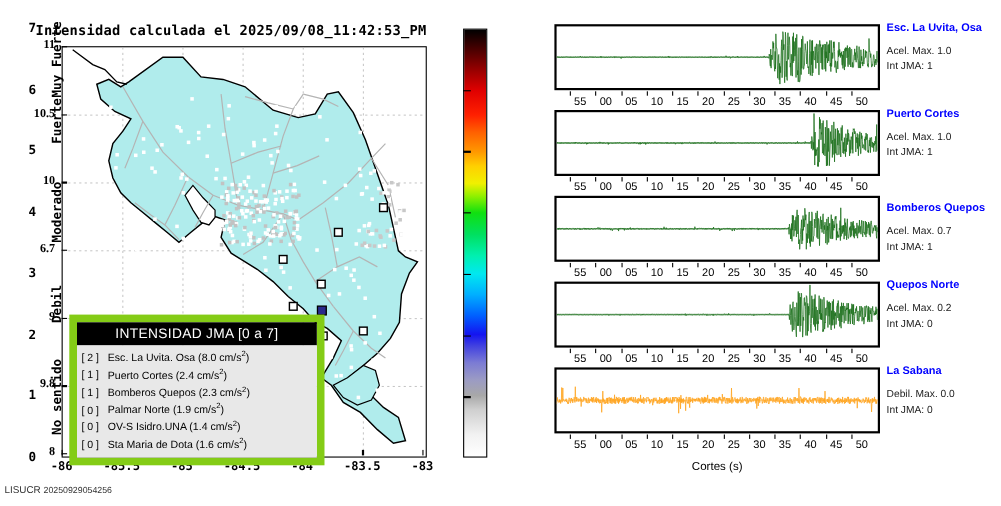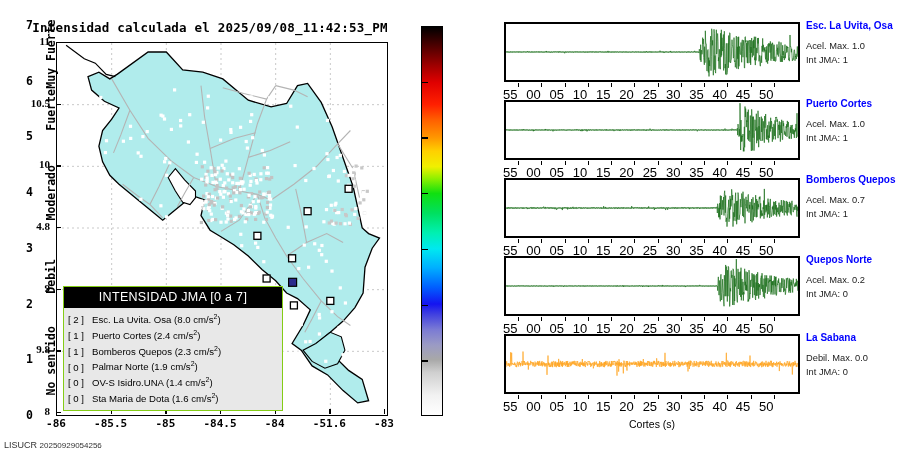--- a/index.html
+++ b/index.html
@@ -23,21 +23,21 @@
   .map-ytick{position:absolute;right:0;width:48px;text-align:right;
     font-family:Liberation Serif, serif;
     font-size:11px;font-weight:bold;color:#000;}
   .map-ytick-mark{position:absolute;left:0;width:5px;height:1.3px;background:#000;}
   .map-xtick{position:absolute;top:0;width:60px;text-align:center;
     font-family:"DejaVu Sans Mono","Liberation Mono",monospace;
     font-size:11px;font-weight:bold;color:#000;}
   .map-xtick-mark{position:absolute;top:0;width:1.3px;height:5px;background:#000;}
 
   
-  #legend-box{left:63px;top:286px;width:218px;border:1px solid #84cc16;}
+  #legend-box{left:63px;top:286px;width:218px;border:7px solid #84cc16;}
   #legend-title{background:#000;color:#fff;text-align:center;
     font-size:12.5px;padding:3px 0 4px 0;letter-spacing:.3px;}
   #legend-list{background:#e8e8e8;padding:3px 2px 4px 4px;}
   .legend-row{font-size:9.6px;color:#000;line-height:12.6px;white-space:nowrap;}
   .legend-row .lv{display:inline-block;width:24px;}
   sup{font-size:7px;vertical-align:super;}
 
   
   #cbar-wrap{left:421px;top:26px;width:22px;height:390px;}
   #cbar{width:100%;height:100%;border:1.3px solid #000;box-sizing:border-box;
@@ -78,22 +78,22 @@
   
   #watermark{left:4px;top:440px;font-size:9px;color:#333;}
   #watermark .wm-id{font-size:8px;}
 
   
   .wf-panel{left:504px;width:296px;height:60px;
     border:2px solid #000;background:#fff;box-sizing:border-box;}
   .wf-svg{position:absolute;left:0;top:0;}
   .wf-axis{position:absolute;left:504px;width:296px;height:16px;}
   .wf-tickmark{position:absolute;top:0;width:1px;height:4px;background:#000;}
-  .wf-ticklabel{position:absolute;top:4px;width:30px;text-align:left;
-    font-size:13px;color:#000;}
+  .wf-ticklabel{position:absolute;top:4px;width:30px;text-align:right;
+    font-size:10px;color:#000;}
 
   .wf-info{position:absolute;left:806px;width:104px;}
   .wf-name{color:#0000ff;font-size:10px;font-weight:bold;line-height:13px;
     white-space:nowrap;}
   .wf-meta{color:#1a1a1a;font-size:9.3px;line-height:14px;white-space:nowrap;}
 
   #time-axis-label{left:504px;top:418px;width:296px;text-align:center;
     font-size:10.5px;color:#000;}
 </style>
 </head>
@@ -552,39 +552,39 @@
       <rect x="231.6" y="235.3" width="8" height="8" fill="#2a2a8c" stroke="#000" stroke-width="1.2"></rect>
     </svg>
 </div>
 <div id="map-ticks">
     <div class="map-ytick" style="left: 2px; top: 35px;">11</div>
     <div class="map-ytick-mark" style="left: 56px; top: 42px;"></div>
     <div class="map-ytick" style="left: 2px; top: 96.6667px;">10.5</div>
     <div class="map-ytick-mark" style="left: 56px; top: 103.667px;"></div>
     <div class="map-ytick" style="left: 2px; top: 158.333px;">10</div>
     <div class="map-ytick-mark" style="left: 56px; top: 165.333px;"></div>
-    <div class="map-ytick" style="left: 2px; top: 220px;">4.8</div>
+    <div class="map-ytick" style="left: 2px; top: 220px;">6.7</div>
     <div class="map-ytick-mark" style="left: 56px; top: 227px;"></div>
     <div class="map-ytick" style="left: 2px; top: 281.667px;">9</div>
     <div class="map-ytick-mark" style="left: 56px; top: 288.667px;"></div>
     <div class="map-ytick" style="left: 2px; top: 343.333px;">9.8</div>
     <div class="map-ytick-mark" style="left: 56px; top: 350.333px;"></div>
     <div class="map-ytick" style="left: 2px; top: 405px;">8</div>
     <div class="map-ytick-mark" style="left: 56px; top: 412px;"></div>
     <div class="map-xtick" style="left: 26px; top: 417px;">-86</div>
     <div class="map-xtick-mark" style="left: 56px; top: 409px;"></div>
     <div class="map-xtick" style="left: 80.6667px; top: 417px;">-85.5</div>
     <div class="map-xtick-mark" style="left: 110.667px; top: 409px;"></div>
     <div class="map-xtick" style="left: 135.333px; top: 417px;">-85</div>
     <div class="map-xtick-mark" style="left: 165.333px; top: 409px;"></div>
     <div class="map-xtick" style="left: 190px; top: 417px;">-84.5</div>
     <div class="map-xtick-mark" style="left: 220px; top: 409px;"></div>
     <div class="map-xtick" style="left: 244.667px; top: 417px;">-84</div>
     <div class="map-xtick-mark" style="left: 274.667px; top: 409px;"></div>
-    <div class="map-xtick" style="left: 299.333px; top: 417px;">-51.6</div>
+    <div class="map-xtick" style="left: 299.333px; top: 417px;">-83.5</div>
     <div class="map-xtick-mark" style="left: 329.333px; top: 409px;"></div>
     <div class="map-xtick" style="left: 354px; top: 417px;">-83</div>
     <div class="map-xtick-mark" style="left: 384px; top: 409px;"></div>
   </div>
 
 <div class="abs" id="legend-box">
   <div id="legend-title">INTENSIDAD JMA [0 a 7]</div>
   <div id="legend-list">
       <div class="legend-row"><span class="lv">[ 2 ]</span><span>Esc. La Uvita. Osa (8.0 cm/s</span><sup>2</sup><span>)</span></div>
       <div class="legend-row"><span class="lv">[ 1 ]</span><span>Puerto Cortes (2.4 cm/s</span><sup>2</sup><span>)</span></div>
@@ -720,21 +720,21 @@
       <div class="wf-ticklabel" style="left: 161.909px;">30</div>
       <div class="wf-tickmark" style="left: 200.182px;"></div>
       <div class="wf-ticklabel" style="left: 185.182px;">35</div>
       <div class="wf-tickmark" style="left: 223.455px;"></div>
       <div class="wf-ticklabel" style="left: 208.455px;">40</div>
       <div class="wf-tickmark" style="left: 246.727px;"></div>
       <div class="wf-ticklabel" style="left: 231.727px;">45</div>
       <div class="wf-tickmark" style="left: 270px;"></div>
       <div class="wf-ticklabel" style="left: 255px;">50</div>
     </div>
-    <div class="wf-info" style="top: 173px;">
+    <div class="wf-info" style="top: 183px;">
       <div class="wf-name">Bomberos Quepos</div>
       <div class="wf-meta" style="margin-top: 7px;">Acel. Max. 0.7</div>
       <div class="wf-meta">Int JMA: 1</div>
     </div>
     <div class="wf-panel abs" style="top: 256px;">
       <svg width="292" height="56" class="wf-svg">
         <line x1="0" y1="28" x2="210.23999999999998" y2="28" stroke="#1a6e1a" stroke-opacity="0.45" stroke-width="1.6"></line>
         <path d="M0.00,28.28 L0.33,27.76 L0.67,27.85 L1.00,28.26 L1.33,28.26 L1.67,27.77 L2.00,27.73 L2.33,28.08 L2.67,28.09 L3.00,28.11 L3.33,28.13 L3.67,27.79 L4.00,27.86 L4.33,28.06 L4.67,28.25 L5.00,27.98 L5.33,27.94 L5.67,28.04 L6.00,27.89 L6.33,27.91 L6.67,27.81 L7.00,28.17 L7.33,28.28 L7.67,28.24 L8.00,27.88 L8.33,27.73 L8.67,28.02 L9.00,27.85 L9.33,28.08 L9.67,28.13 L10.00,27.81 L10.33,28.11 L10.67,27.96 L11.00,28.04 L11.33,27.74 L11.67,28.24 L12.00,27.75 L12.33,27.89 L12.67,27.52 L13.00,28.04 L13.33,27.96 L13.67,28.00 L14.00,27.79 L14.33,27.85 L14.67,27.87 L15.00,28.06 L15.33,27.84 L15.67,27.81 L16.00,27.76 L16.33,27.76 L16.67,27.83 L17.00,27.77 L17.33,27.88 L17.67,27.73 L18.00,27.75 L18.33,28.26 L18.67,27.90 L19.00,27.91 L19.33,28.03 L19.67,28.11 L20.00,28.19 L20.33,27.95 L20.67,27.90 L21.00,28.15 L21.33,28.08 L21.67,27.93 L22.00,27.85 L22.33,27.93 L22.67,28.05 L23.00,27.79 L23.33,28.26 L23.67,28.21 L24.00,28.20 L24.33,28.18 L24.67,28.25 L25.00,27.85 L25.33,27.82 L25.67,27.91 L26.00,28.24 L26.33,28.16 L26.67,28.22 L27.00,28.15 L27.33,27.87 L27.67,27.91 L28.00,28.21 L28.33,27.85 L28.67,27.93 L29.00,28.15 L29.33,28.25 L29.67,28.06 L30.00,27.90 L30.33,27.73 L30.67,27.74 L31.00,27.90 L31.33,28.24 L31.67,27.90 L32.00,28.03 L32.33,28.24 L32.67,28.05 L33.00,28.15 L33.33,28.20 L33.67,27.76 L34.00,27.79 L34.33,27.74 L34.67,28.22 L35.00,28.20 L35.33,28.20 L35.67,28.02 L36.00,27.76 L36.33,28.12 L36.67,27.86 L37.00,28.27 L37.33,28.26 L37.67,28.14 L38.00,27.77 L38.33,27.92 L38.67,27.90 L39.00,28.08 L39.33,28.23 L39.67,27.99 L40.00,27.94 L40.33,28.17 L40.67,28.17 L41.00,28.11 L41.33,28.26 L41.67,28.27 L42.00,28.24 L42.33,27.92 L42.67,27.91 L43.00,27.83 L43.33,27.91 L43.67,27.76 L44.00,28.17 L44.33,28.23 L44.67,27.79 L45.00,27.86 L45.33,27.83 L45.67,27.97 L46.00,27.83 L46.33,28.22 L46.67,27.77 L47.00,27.94 L47.33,28.70 L47.67,27.82 L48.00,28.09 L48.33,28.22 L48.67,28.19 L49.00,27.96 L49.33,27.84 L49.67,28.02 L50.00,28.02 L50.33,27.83 L50.67,27.85 L51.00,27.99 L51.33,27.87 L51.67,28.00 L52.00,28.21 L52.33,28.26 L52.67,28.05 L53.00,27.96 L53.33,27.81 L53.67,27.75 L54.00,28.14 L54.33,28.04 L54.67,27.76 L55.00,28.02 L55.33,27.96 L55.67,28.01 L56.00,28.11 L56.33,27.75 L56.67,28.13 L57.00,27.89 L57.33,28.18 L57.67,28.83 L58.00,27.85 L58.33,27.85 L58.67,27.82 L59.00,27.96 L59.33,27.86 L59.67,28.21 L60.00,28.00 L60.33,28.10 L60.67,28.03 L61.00,27.79 L61.33,28.17 L61.67,28.14 L62.00,27.89 L62.33,28.12 L62.67,27.74 L63.00,28.01 L63.33,27.91 L63.67,27.83 L64.00,27.77 L64.33,28.01 L64.67,27.85 L65.00,28.04 L65.33,27.78 L65.67,28.23 L66.00,28.26 L66.33,28.12 L66.67,27.97 L67.00,27.88 L67.33,28.23 L67.67,28.19 L68.00,28.15 L68.33,28.06 L68.67,27.76 L69.00,27.80 L69.33,27.72 L69.67,27.87 L70.00,28.15 L70.33,28.19 L70.67,28.00 L71.00,28.18 L71.33,28.12 L71.67,28.21 L72.00,27.87 L72.33,27.76 L72.67,27.76 L73.00,28.07 L73.33,27.87 L73.67,27.87 L74.00,28.28 L74.33,27.83 L74.67,28.00 L75.00,27.76 L75.33,28.21 L75.67,27.86 L76.00,28.10 L76.33,28.16 L76.67,27.87 L77.00,28.16 L77.33,27.90 L77.67,27.79 L78.00,28.43 L78.33,27.77 L78.67,28.27 L79.00,27.80 L79.33,27.94 L79.67,28.10 L80.00,27.81 L80.33,27.96 L80.67,28.03 L81.00,28.05 L81.33,27.76 L81.67,27.88 L82.00,27.82 L82.33,28.23 L82.67,27.86 L83.00,28.03 L83.33,27.83 L83.67,28.13 L84.00,28.24 L84.33,28.07 L84.67,27.77 L85.00,28.24 L85.33,28.22 L85.67,27.80 L86.00,28.26 L86.33,27.73 L86.67,27.84 L87.00,27.73 L87.33,27.89 L87.67,28.18 L88.00,27.91 L88.33,27.96 L88.67,27.86 L89.00,27.95 L89.33,27.84 L89.67,28.14 L90.00,28.11 L90.33,28.04 L90.67,27.78 L91.00,27.83 L91.33,28.25 L91.67,28.18 L92.00,27.93 L92.33,28.11 L92.67,27.75 L93.00,28.00 L93.33,28.18 L93.67,27.73 L94.00,28.17 L94.33,27.79 L94.67,27.87 L95.00,27.82 L95.33,27.80 L95.67,28.03 L96.00,28.02 L96.33,27.89 L96.67,28.23 L97.00,28.02 L97.33,28.03 L97.67,27.82 L98.00,27.76 L98.33,27.97 L98.67,28.27 L99.00,28.03 L99.33,28.13 L99.67,27.98 L100.00,28.08 L100.33,28.05 L100.67,27.72 L101.00,27.96 L101.33,28.11 L101.67,28.28 L102.00,27.73 L102.33,27.90 L102.67,27.87 L103.00,27.77 L103.33,27.74 L103.67,28.02 L104.00,27.94 L104.33,27.86 L104.67,28.21 L105.00,28.23 L105.33,27.90 L105.67,27.86 L106.00,28.16 L106.33,28.26 L106.67,28.13 L107.00,27.76 L107.33,27.97 L107.67,28.22 L108.00,28.10 L108.33,27.86 L108.67,28.19 L109.00,27.73 L109.33,27.81 L109.67,28.25 L110.00,27.79 L110.33,28.06 L110.67,28.24 L111.00,28.21 L111.33,27.53 L111.67,28.11 L112.00,28.39 L112.33,27.88 L112.67,28.23 L113.00,28.02 L113.33,28.27 L113.67,27.75 L114.00,28.02 L114.33,27.81 L114.67,28.01 L115.00,27.94 L115.33,27.90 L115.67,28.25 L116.00,27.82 L116.33,28.08 L116.67,27.82 L117.00,27.13 L117.33,28.18 L117.67,28.98 L118.00,28.02 L118.33,27.91 L118.67,27.77 L119.00,28.14 L119.33,28.20 L119.67,27.78 L120.00,28.01 L120.33,28.15 L120.67,27.81 L121.00,27.91 L121.33,28.12 L121.67,27.88 L122.00,28.07 L122.33,28.05 L122.67,28.09 L123.00,27.83 L123.33,28.15 L123.67,28.27 L124.00,28.24 L124.33,27.84 L124.67,28.19 L125.00,27.86 L125.33,27.98 L125.67,27.93 L126.00,28.18 L126.33,27.93 L126.67,27.83 L127.00,27.88 L127.33,28.26 L127.67,28.23 L128.00,27.77 L128.33,27.94 L128.67,28.02 L129.00,27.73 L129.33,27.86 L129.67,28.17 L130.00,28.25 L130.33,28.01 L130.67,27.83 L131.00,27.96 L131.33,27.96 L131.67,27.97 L132.00,27.98 L132.33,27.85 L132.67,28.16 L133.00,27.90 L133.33,27.28 L133.67,27.73 L134.00,27.91 L134.33,27.94 L134.67,28.15 L135.00,28.17 L135.33,27.83 L135.67,27.74 L136.00,27.92 L136.33,27.84 L136.67,28.99 L137.00,28.17 L137.33,27.76 L137.67,27.97 L138.00,28.27 L138.33,28.27 L138.67,28.23 L139.00,28.24 L139.33,27.95 L139.67,28.18 L140.00,28.24 L140.33,28.02 L140.67,27.93 L141.00,28.26 L141.33,27.78 L141.67,28.21 L142.00,27.87 L142.33,28.99 L142.67,27.88 L143.00,27.82 L143.33,27.87 L143.67,28.26 L144.00,28.07 L144.33,27.99 L144.67,27.95 L145.00,28.26 L145.33,28.24 L145.67,28.17 L146.00,27.80 L146.33,27.75 L146.67,27.93 L147.00,27.88 L147.33,27.87 L147.67,28.21 L148.00,28.06 L148.33,27.97 L148.67,28.07 L149.00,28.06 L149.33,28.27 L149.67,27.92 L150.00,28.19 L150.33,27.87 L150.67,28.27 L151.00,28.14 L151.33,27.85 L151.67,28.17 L152.00,28.02 L152.33,27.99 L152.67,27.24 L153.00,27.79 L153.33,28.05 L153.67,27.92 L154.00,28.08 L154.33,28.00 L154.67,27.77 L155.00,28.04 L155.33,28.11 L155.67,27.88 L156.00,28.25 L156.33,26.95 L156.67,28.24 L157.00,27.90 L157.33,27.87 L157.67,28.00 L158.00,28.21 L158.33,28.20 L158.67,28.08 L159.00,27.94 L159.33,27.84 L159.67,27.80 L160.00,28.25 L160.33,27.77 L160.67,27.93 L161.00,27.78 L161.33,27.76 L161.67,27.76 L162.00,27.84 L162.33,28.23 L162.67,27.86 L163.00,27.76 L163.33,28.20 L163.67,28.07 L164.00,27.75 L164.33,27.74 L164.67,28.12 L165.00,27.94 L165.33,28.16 L165.67,28.21 L166.00,28.10 L166.33,28.05 L166.67,28.21 L167.00,27.83 L167.33,27.97 L167.67,28.02 L168.00,28.19 L168.33,27.83 L168.67,27.86 L169.00,28.04 L169.33,27.77 L169.67,27.92 L170.00,28.27 L170.33,27.89 L170.67,28.06 L171.00,28.23 L171.33,27.76 L171.67,27.85 L172.00,28.14 L172.33,28.16 L172.67,28.21 L173.00,28.07 L173.33,28.04 L173.67,27.89 L174.00,28.27 L174.33,28.09 L174.67,28.12 L175.00,27.87 L175.33,27.86 L175.67,28.01 L176.00,27.80 L176.33,27.74 L176.67,28.20 L177.00,28.23 L177.33,28.22 L177.67,28.08 L178.00,28.20 L178.33,28.10 L178.67,27.84 L179.00,27.99 L179.33,29.08 L179.67,28.13 L180.00,27.91 L180.33,28.00 L180.67,28.27 L181.00,27.93 L181.33,27.84 L181.67,28.02 L182.00,28.15 L182.33,27.88 L182.67,28.22 L183.00,28.08 L183.33,27.93 L183.67,27.91 L184.00,27.76 L184.33,28.02 L184.67,27.93 L185.00,27.89 L185.33,28.26 L185.67,27.73 L186.00,28.08 L186.33,27.92 L186.67,27.83 L187.00,27.87 L187.33,27.87 L187.67,27.94 L188.00,27.94 L188.33,28.23 L188.67,27.87 L189.00,28.17 L189.33,28.04 L189.67,27.77 L190.00,27.90 L190.33,27.76 L190.67,28.28 L191.00,27.72 L191.33,28.18 L191.67,27.90 L192.00,28.02 L192.33,27.80 L192.67,28.02 L193.00,27.89 L193.33,27.94 L193.67,26.90 L194.00,27.42 L194.33,27.80 L194.67,27.87 L195.00,27.98 L195.33,28.00 L195.67,27.86 L196.00,28.24 L196.33,28.04 L196.67,28.15 L197.00,28.12 L197.33,27.80 L197.67,28.17 L198.00,28.18 L198.33,28.21 L198.67,28.26 L199.00,28.06 L199.33,27.81 L199.67,28.15 L200.00,27.84 L200.33,28.04 L200.67,27.77 L201.00,28.13 L201.33,28.05 L201.67,27.95 L202.00,28.41 L202.33,28.23 L202.67,27.91 L203.00,27.89 L203.33,28.21 L203.67,27.91 L204.00,27.84 L204.33,27.81 L204.67,28.11 L205.00,27.80 L205.33,28.26 L205.67,27.99 L206.00,28.23 L206.33,27.96 L206.67,28.09 L207.00,27.85 L207.33,27.89 L207.67,27.96 L208.00,27.99 L208.33,28.26 L208.67,28.11 L209.00,28.03 L209.33,27.97 L209.67,28.05 L210.00,27.81 L210.33,27.77 L210.67,27.34 L211.00,28.67 L211.33,28.20 L211.67,32.65 L212.00,25.22 L212.33,18.87 L212.67,28.91 L213.00,37.14 L213.33,28.99 L213.67,22.48 L214.00,38.23 L214.33,43.34 L214.67,18.22 L215.00,16.34 L215.33,34.79 L215.67,41.98 L216.00,39.04 L216.33,30.05 L216.67,21.14 L217.00,29.86 L217.33,35.53 L217.67,43.85 L218.00,48.24 L218.33,17.19 L218.67,23.73 L219.00,38.19 L219.33,34.15 L219.67,6.96 L220.00,38.21 L220.33,9.98 L220.67,8.58 L221.00,30.90 L221.33,43.51 L221.67,12.16 L222.00,38.22 L222.33,8.41 L222.67,9.00 L223.00,19.14 L223.33,28.05 L223.67,48.45 L224.00,42.19 L224.33,30.30 L224.67,33.31 L225.00,13.09 L225.33,12.52 L225.67,19.77 L226.00,16.93 L226.33,23.00 L226.67,46.99 L227.00,10.77 L227.33,11.35 L227.67,13.79 L228.00,47.04 L228.33,17.83 L228.67,43.02 L229.00,20.43 L229.33,28.56 L229.67,26.72 L230.00,25.11 L230.33,1.00 L230.67,35.88 L231.00,41.95 L231.33,44.42 L231.67,36.24 L232.00,10.85 L232.33,31.00 L232.67,21.72 L233.00,14.07 L233.33,21.86 L233.67,37.04 L234.00,28.26 L234.33,13.57 L234.67,38.86 L235.00,9.70 L235.33,42.31 L235.67,27.24 L236.00,20.97 L236.33,34.38 L236.67,36.72 L237.00,23.85 L237.33,42.59 L237.67,34.05 L238.00,36.28 L238.33,21.41 L238.67,10.79 L239.00,27.30 L239.33,23.77 L239.67,32.27 L240.00,13.52 L240.33,32.30 L240.67,26.81 L241.00,32.91 L241.33,14.19 L241.67,27.28 L242.00,43.64 L242.33,41.46 L242.67,43.18 L243.00,12.18 L243.33,16.32 L243.67,41.23 L244.00,34.99 L244.33,35.60 L244.67,22.13 L245.00,28.86 L245.33,21.72 L245.67,22.26 L246.00,15.17 L246.33,20.24 L246.67,39.73 L247.00,16.46 L247.33,24.29 L247.67,29.49 L248.00,16.28 L248.33,37.13 L248.67,21.08 L249.00,17.40 L249.33,40.78 L249.67,41.96 L250.00,24.45 L250.33,37.85 L250.67,15.94 L251.00,36.77 L251.33,37.58 L251.67,14.21 L252.00,32.50 L252.33,25.00 L252.67,40.55 L253.00,26.91 L253.33,29.13 L253.67,26.07 L254.00,37.05 L254.33,33.60 L254.67,20.57 L255.00,20.72 L255.33,17.66 L255.67,31.10 L256.00,15.20 L256.33,19.05 L256.67,33.58 L257.00,26.92 L257.33,38.77 L257.67,37.63 L258.00,20.60 L258.33,36.63 L258.67,40.36 L259.00,17.21 L259.33,34.73 L259.67,23.49 L260.00,20.18 L260.33,28.55 L260.67,17.39 L261.00,27.88 L261.33,35.85 L261.67,33.59 L262.00,20.16 L262.33,24.50 L262.67,23.60 L263.00,33.70 L263.33,21.79 L263.67,23.74 L264.00,17.57 L264.33,22.99 L264.67,21.91 L265.00,36.46 L265.33,17.63 L265.67,34.27 L266.00,23.51 L266.33,27.12 L266.67,23.13 L267.00,36.61 L267.33,33.22 L267.67,22.60 L268.00,27.18 L268.33,18.18 L268.67,19.47 L269.00,36.48 L269.33,18.91 L269.67,28.34 L270.00,18.71 L270.33,37.49 L270.67,36.09 L271.00,29.65 L271.33,25.64 L271.67,26.67 L272.00,22.47 L272.33,25.00 L272.67,20.51 L273.00,25.52 L273.33,33.83 L273.67,31.61 L274.00,24.70 L274.33,30.95 L274.67,34.11 L275.00,33.73 L275.33,28.75 L275.67,20.22 L276.00,29.93 L276.33,24.58 L276.67,23.97 L277.00,20.37 L277.33,27.52 L277.67,34.09 L278.00,28.93 L278.33,21.58 L278.67,32.71 L279.00,30.66 L279.33,36.67 L279.67,34.87 L280.00,29.08 L280.33,20.27 L280.67,30.05 L281.00,26.67 L281.33,21.66 L281.67,19.84 L282.00,21.96 L282.33,22.51 L282.67,33.76 L283.00,34.66 L283.33,20.39 L283.67,33.10 L284.00,21.33 L284.33,29.27 L284.67,34.76 L285.00,24.09 L285.33,27.41 L285.67,22.07 L286.00,22.30 L286.33,31.11 L286.67,34.48 L287.00,25.06 L287.33,20.53 L287.67,25.18 L288.00,24.98 L288.33,26.28 L288.67,28.73 L289.00,26.41 L289.33,28.13 L289.67,24.47 L290.00,28.31 L290.33,20.89 L290.67,27.42 L291.00,25.71 L291.33,22.73 L291.67,32.83 " fill="none" stroke="#1a6e1a" stroke-width="0.7"></path>
       </svg>
     </div>

